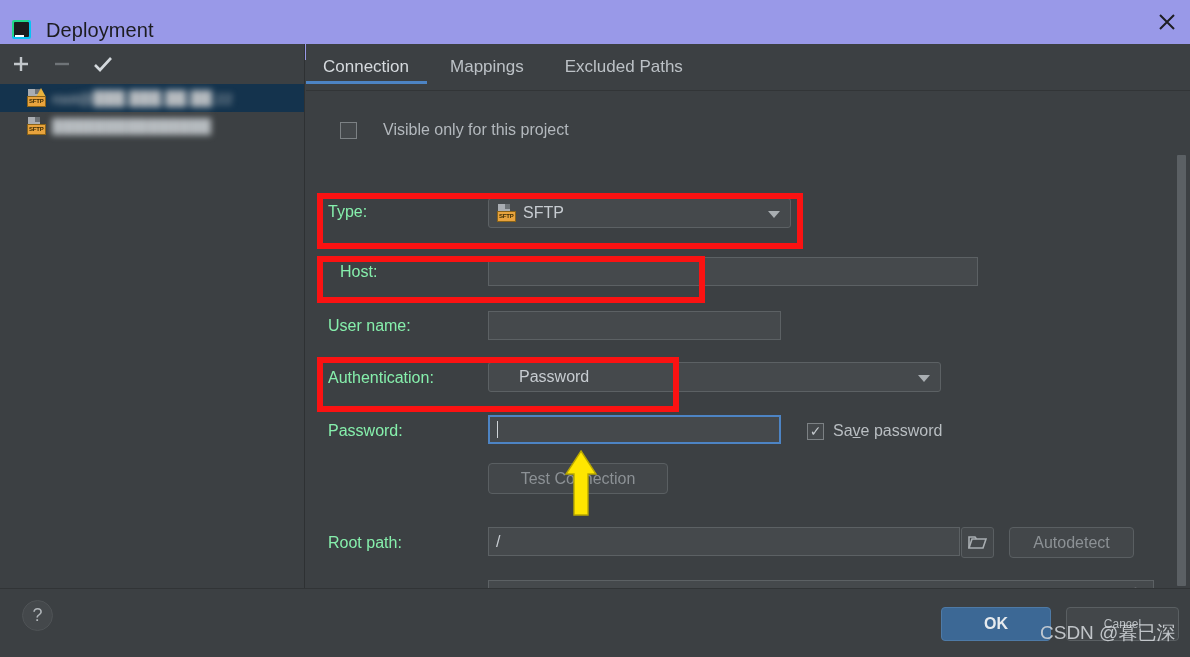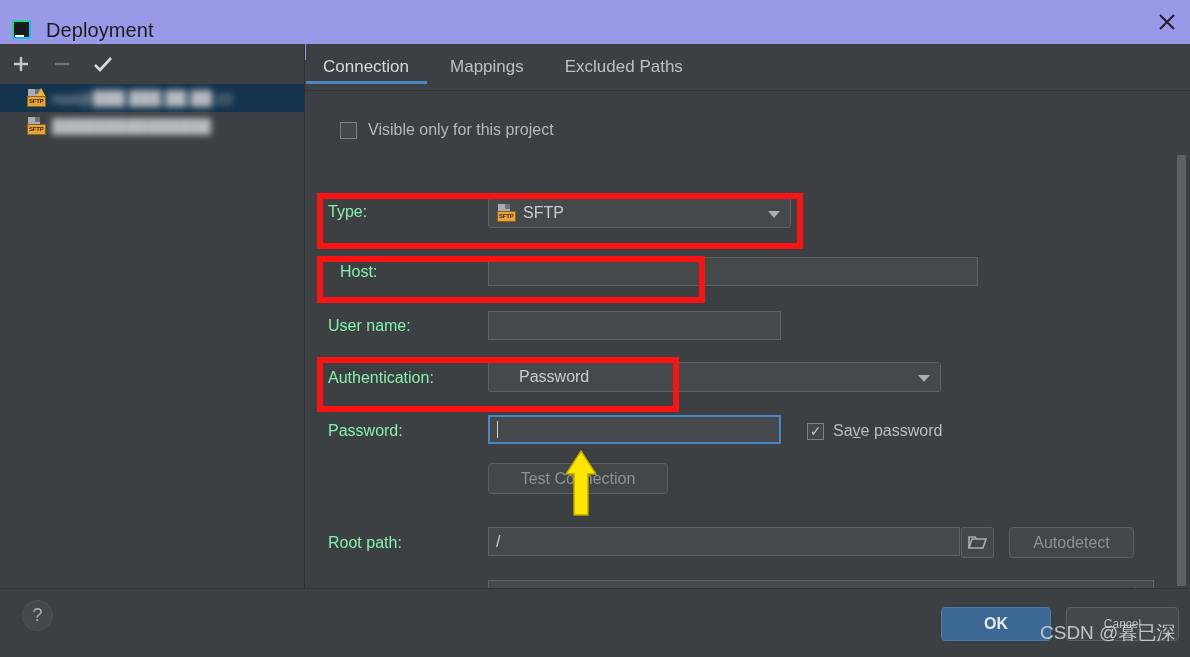--- a/index.html
+++ b/index.html
@@ -315,21 +315,21 @@
   <div class="rightpane">
 
     <div class="tabs">
       <div class="tab active">Connection</div>
       <div class="tab">Mappings</div>
       <div class="tab">Excluded Paths</div>
     </div>
 
     <div class="form">
 
-      <div class="abs" style="left:34px; top:30px; display:flex; align-items:center; gap:11px;">
+      <div class="abs" style="left:34px; top:30px; display:flex; align-items:center; gap:26px;">
         <span class="chk"></span>
         <span style="font-size:16px;color:#b3b8bd;">Visible only for this project</span>
       </div>
 
       <div class="abs lbl" style="left:0px; top:112px;">Type:</div>
       <div class="abs combo" style="left:182px; top:107px; width:303px;">
         <span class="sftp-ico" style="margin-right:8px;">
           <span class="page"></span>
             <span class="fold"></span>
           <span class="tag">SFTP</span>

